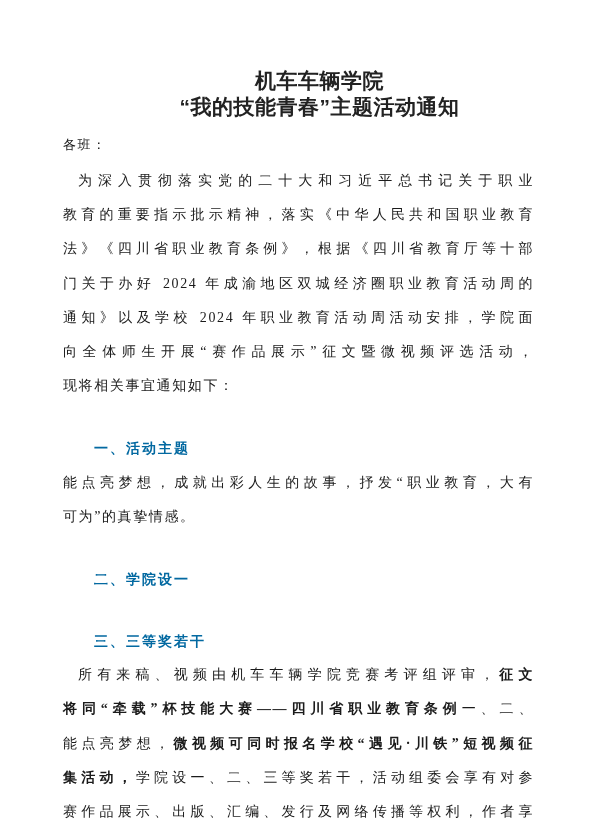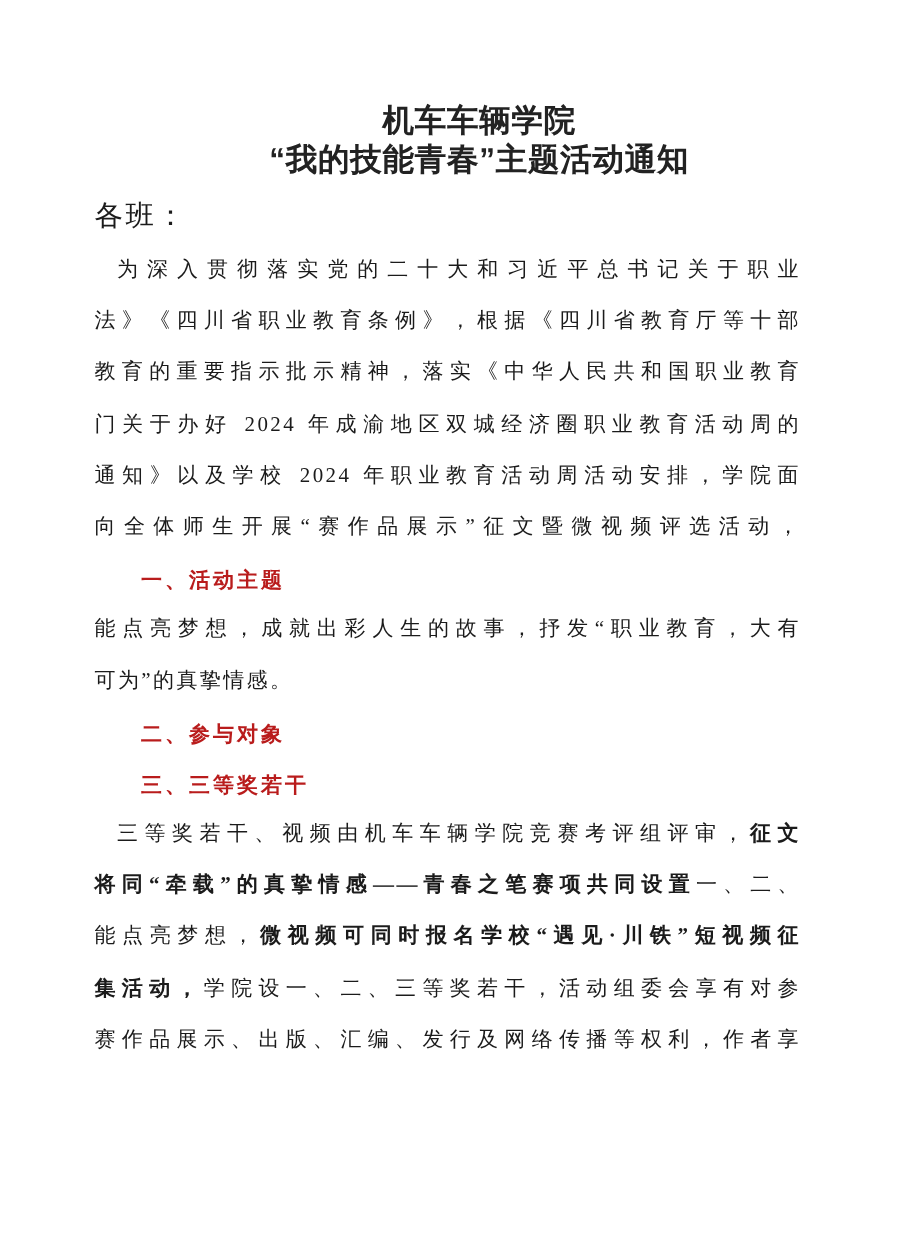--- a/index.html
+++ b/index.html
@@ -21,21 +21,21 @@
     text-align:center;
     transform:translateX(21px);
     font-family:"Liberation Sans", sans-serif;
     font-weight:700;
     font-size:21px;
     line-height:26px;
     letter-spacing:0.5px;
     color:#222222;
   }
   .salutation {
-    font-size:19px;
+    font-size:13px;
     line-height:34px;
     margin-top:8px;
     letter-spacing:1.6px;
   }
   .body-lines { margin-top:2px; }
   .line {
     font-size:14px;
     line-height:34.2px;
     height:34.2px;
     letter-spacing:1.6px;
@@ -44,46 +44,48 @@
   .line.full {
     text-align:justify;
     text-align-last:justify;
   }
   .line.indent { text-indent:15px; }
   .line.heading {
     font-family:"Liberation Sans", sans-serif;
     font-weight:700;
     text-indent:31px;
     letter-spacing:2px;
-    color:#b91c1c;
+    color:#0369a1;
+    margin-top:28px;
   }
   .b { font-weight:700; }
 </style>
 </head>
 <body>
 
 <div class="page">
   <div class="content">
     <div class="titles">
       <div>机车车辆学院</div>
       <div>“我的技能青春”主题活动通知</div>
     </div>
     <div class="salutation">各班：</div>
     <div class="body-lines" id="body-lines">
         <div class="line indent full"><span>为深入贯彻落实党的二十大和习近平总书记关于职业</span></div>
+        <div class="line full"><span>教育的重要指示批示精神，落实《中华人民共和国职业教育</span></div>
         <div class="line full"><span>法》《四川省职业教育条例》，根据《四川省教育厅等十部</span></div>
-        <div class="line full"><span>教育的重要指示批示精神，落实《中华人民共和国职业教育</span></div>
         <div class="line full"><span>门关于办好 2024 年成渝地区双城经济圈职业教育活动周的</span></div>
         <div class="line full"><span>通知》以及学校 2024 年职业教育活动周活动安排，学院面</span></div>
         <div class="line full"><span>向全体师生开展“赛作品展示”征文暨微视频评选活动，</span></div>
+        <div class="line"><span>现将相关事宜通知如下：</span></div>
         <div class="line heading"><span class="b">一、活动主题</span></div>
         <div class="line full"><span>能点亮梦想，成就出彩人生的故事，抒发“职业教育，大有</span></div>
         <div class="line"><span>可为”的真挚情感。</span></div>
-        <div class="line heading"><span class="b">二、参与对象</span></div>
+        <div class="line heading"><span class="b">二、学院设一</span></div>
         <div class="line heading"><span class="b">三、三等奖若干</span></div>
-        <div class="line indent full"><span>三等奖若干、视频由机车车辆学院竞赛考评组评审，</span><span class="b">征文</span></div>
-        <div class="line full"><span class="b">将同“牵载”的真挚情感——青春之笔赛项共同设置</span><span>一、二、</span></div>
+        <div class="line indent full"><span>所有来稿、视频由机车车辆学院竞赛考评组评审，</span><span class="b">征文</span></div>
+        <div class="line full"><span class="b">将同“牵载”杯技能大赛——四川省职业教育条例</span><span>一、二、</span></div>
         <div class="line full"><span>能点亮梦想，</span><span class="b">微视频可同时报名学校“遇见·川铁”短视频征</span></div>
         <div class="line full"><span class="b">集活动，</span><span>学院设一、二、三等奖若干，活动组委会享有对参</span></div>
         <div class="line full"><span>赛作品展示、出版、汇编、发行及网络传播等权利，作者享</span></div>
       </div>
   </div>
 </div>
 
 </body></html>

